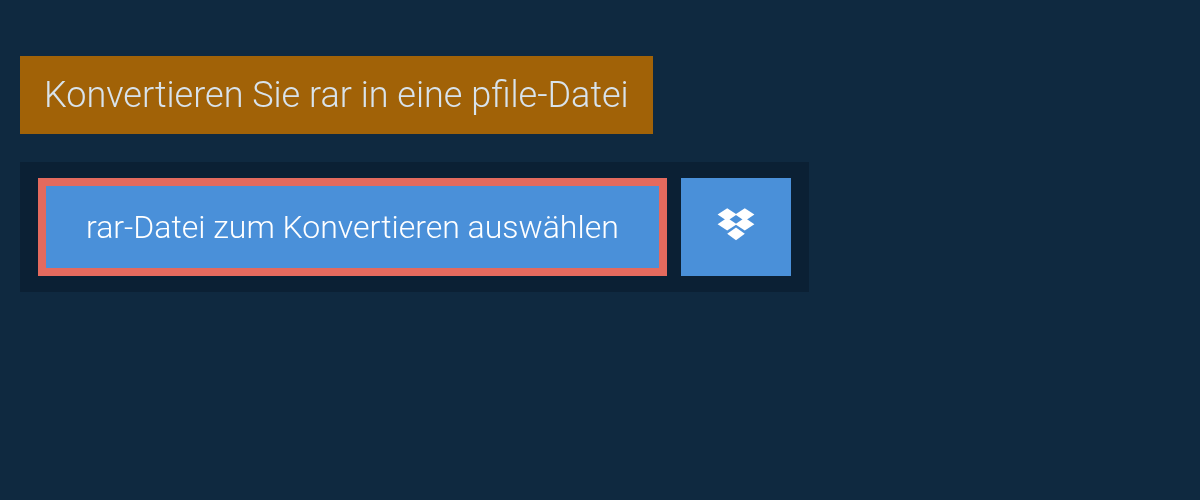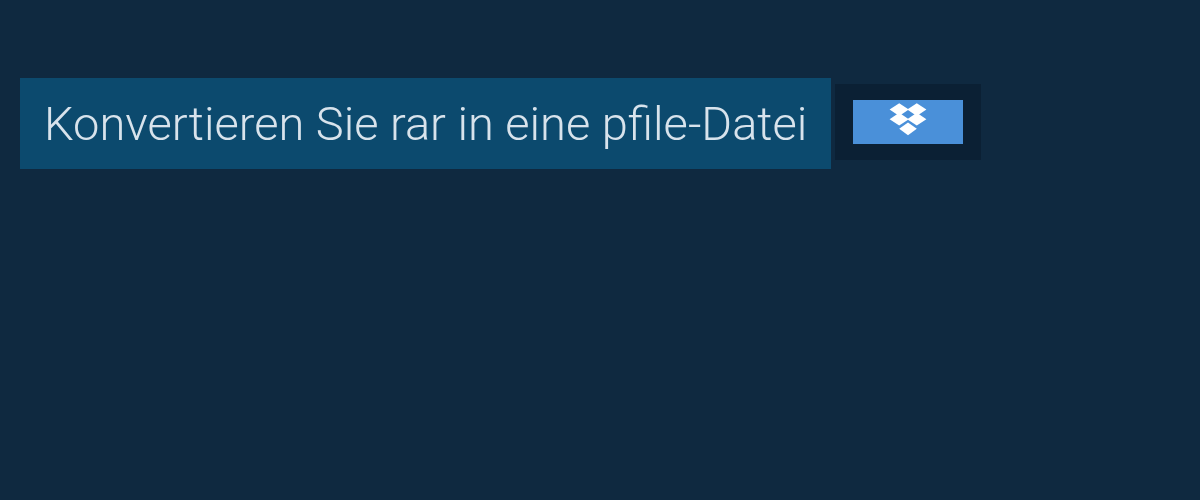--- a/index.html
+++ b/index.html
@@ -9,23 +9,23 @@
     }
     body {
       width: 1200px;
       height: 500px;
       background-color: #0f2940;
       font-family: -apple-system, BlinkMacSystemFont, "Segoe UI", Roboto, Helvetica, Arial, sans-serif;
       padding-top: 56px;
       padding-left: 20px;
     }
     .title-bar {
-      background-color: #0c4a6e;
+      background-color: #a16207;
       color: #d8e3ec;
-      font-size: 47px;
+      font-size: 36px;
       font-weight: 300;
       padding: 18px 24px;
       display: inline-block;
     }
     .action-panel {
       background-color: #0b2034;
       margin-top: 28px;
       padding: 16px 18px;
       display: inline-flex;
       align-items: stretch;
@@ -58,20 +58,23 @@
     }
   </style>
 </head>
 <body>
 
 
 
 <div class="title-bar">Konvertieren Sie rar in eine pfile-Datei</div>
 
 <div class="action-panel">
+  <div class="select-button">
+    <span>rar-Datei zum Konvertieren auswählen</span>
+  </div>
   <div class="dropbox-button">
     <span>
       <svg viewBox="0 0 50 50">
         <path d="M14 4 L2 12 L14 20 L26 12 Z"></path>
         <path d="M36 4 L24 12 L36 20 L48 12 Z"></path>
         <path d="M2 24 L14 16 L26 24 L14 32 Z"></path>
         <path d="M24 24 L36 16 L48 24 L36 32 Z"></path>
         <path d="M14 36 L25 28 L36 36 L25 44 Z"></path>
       </svg>
     </span>

